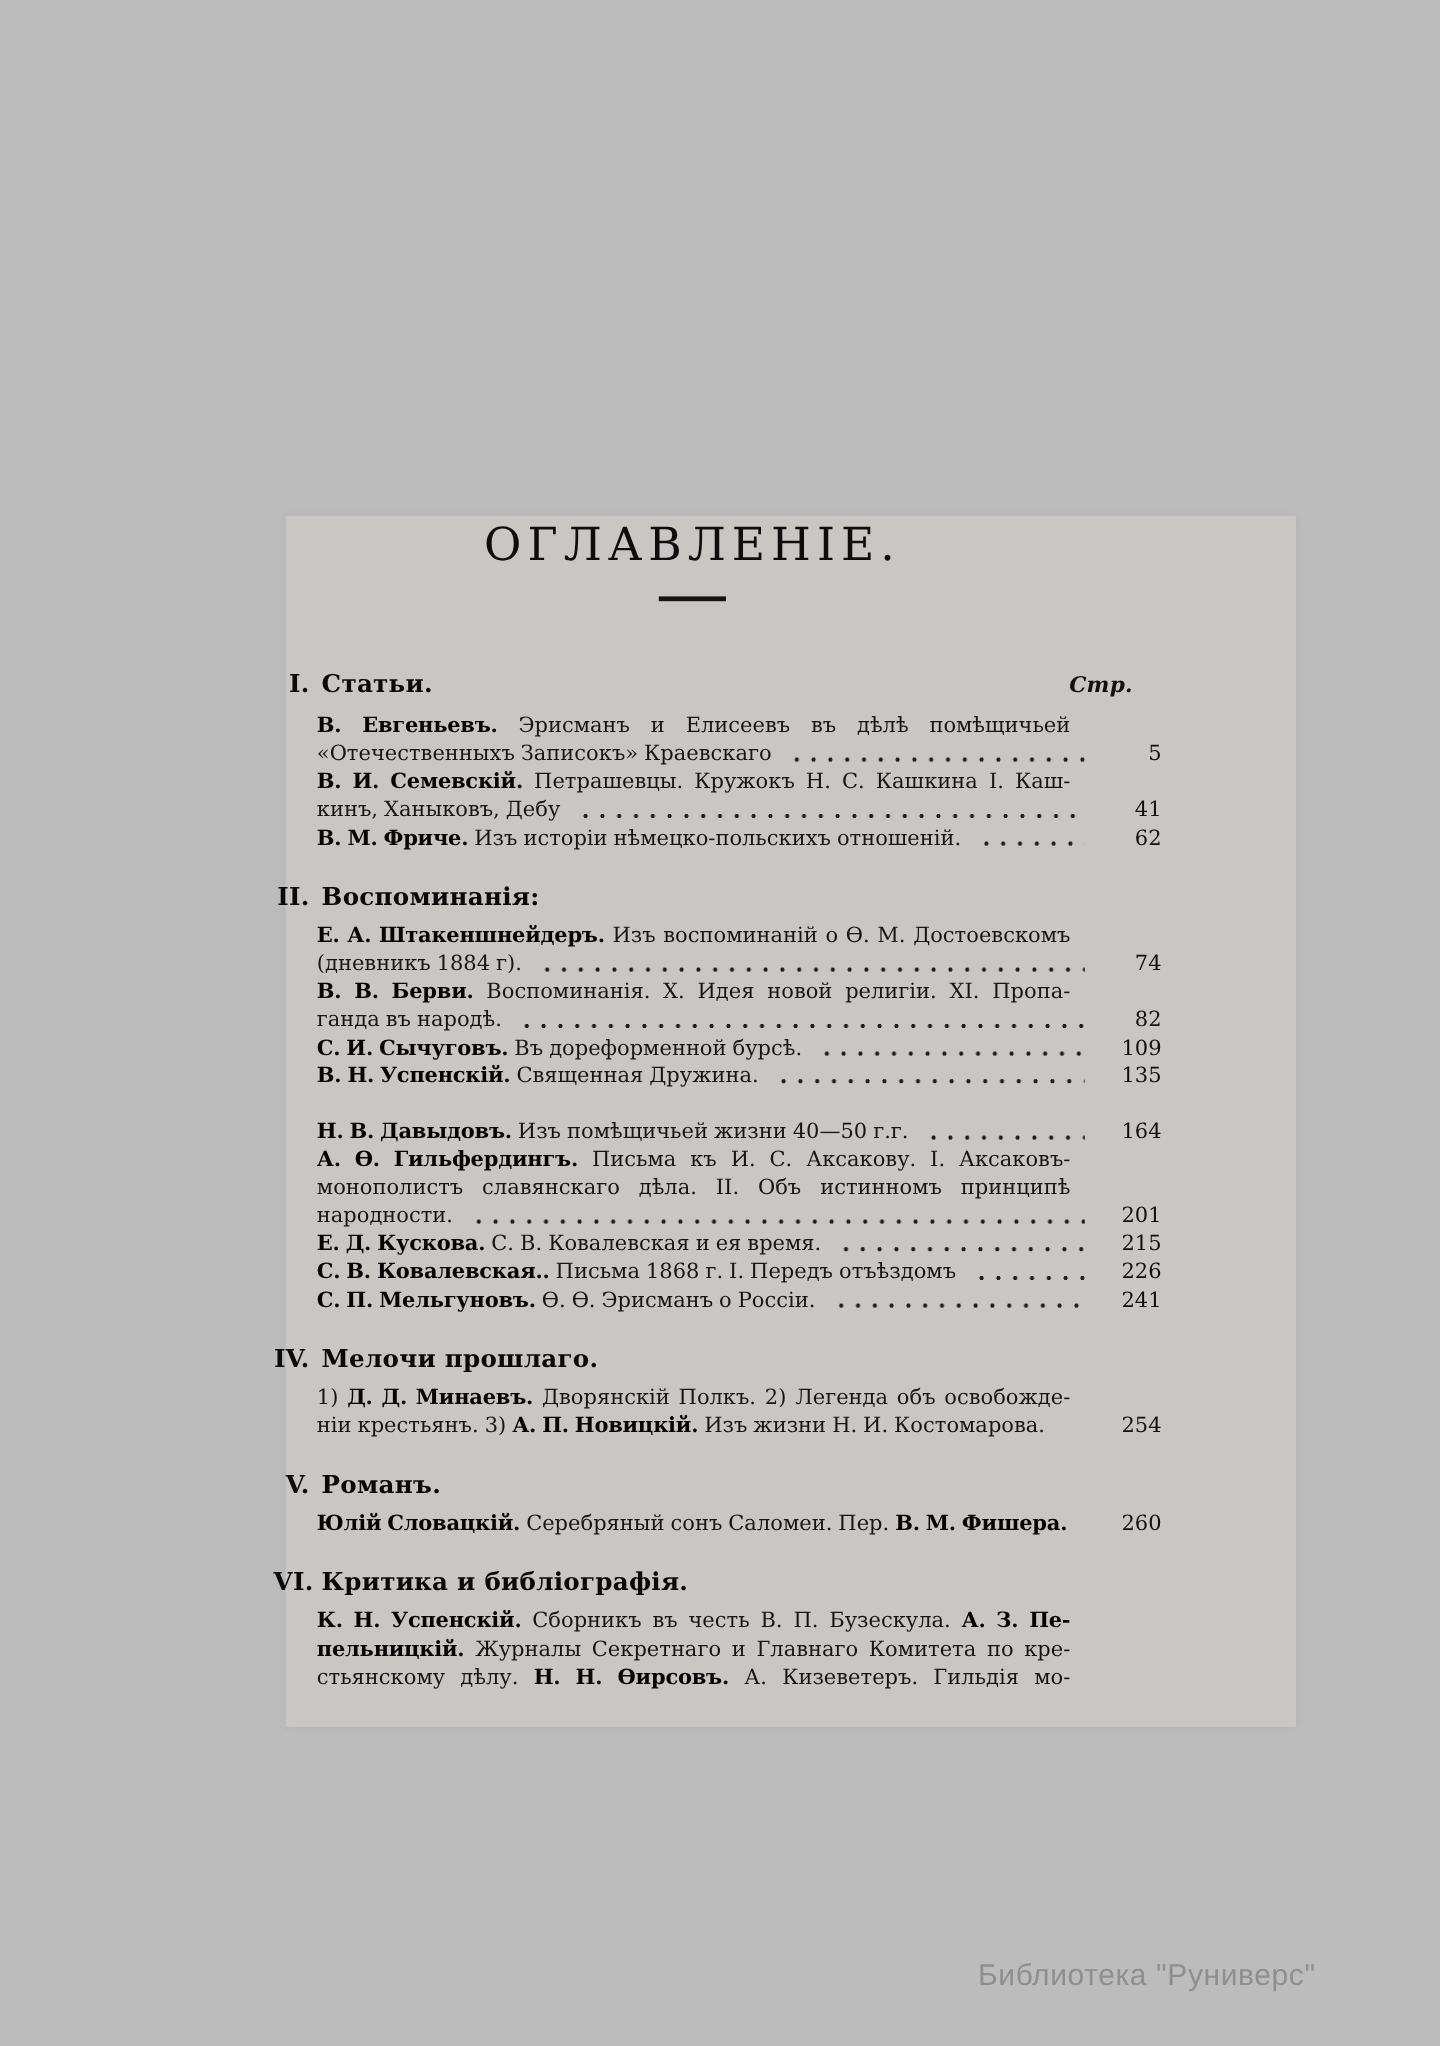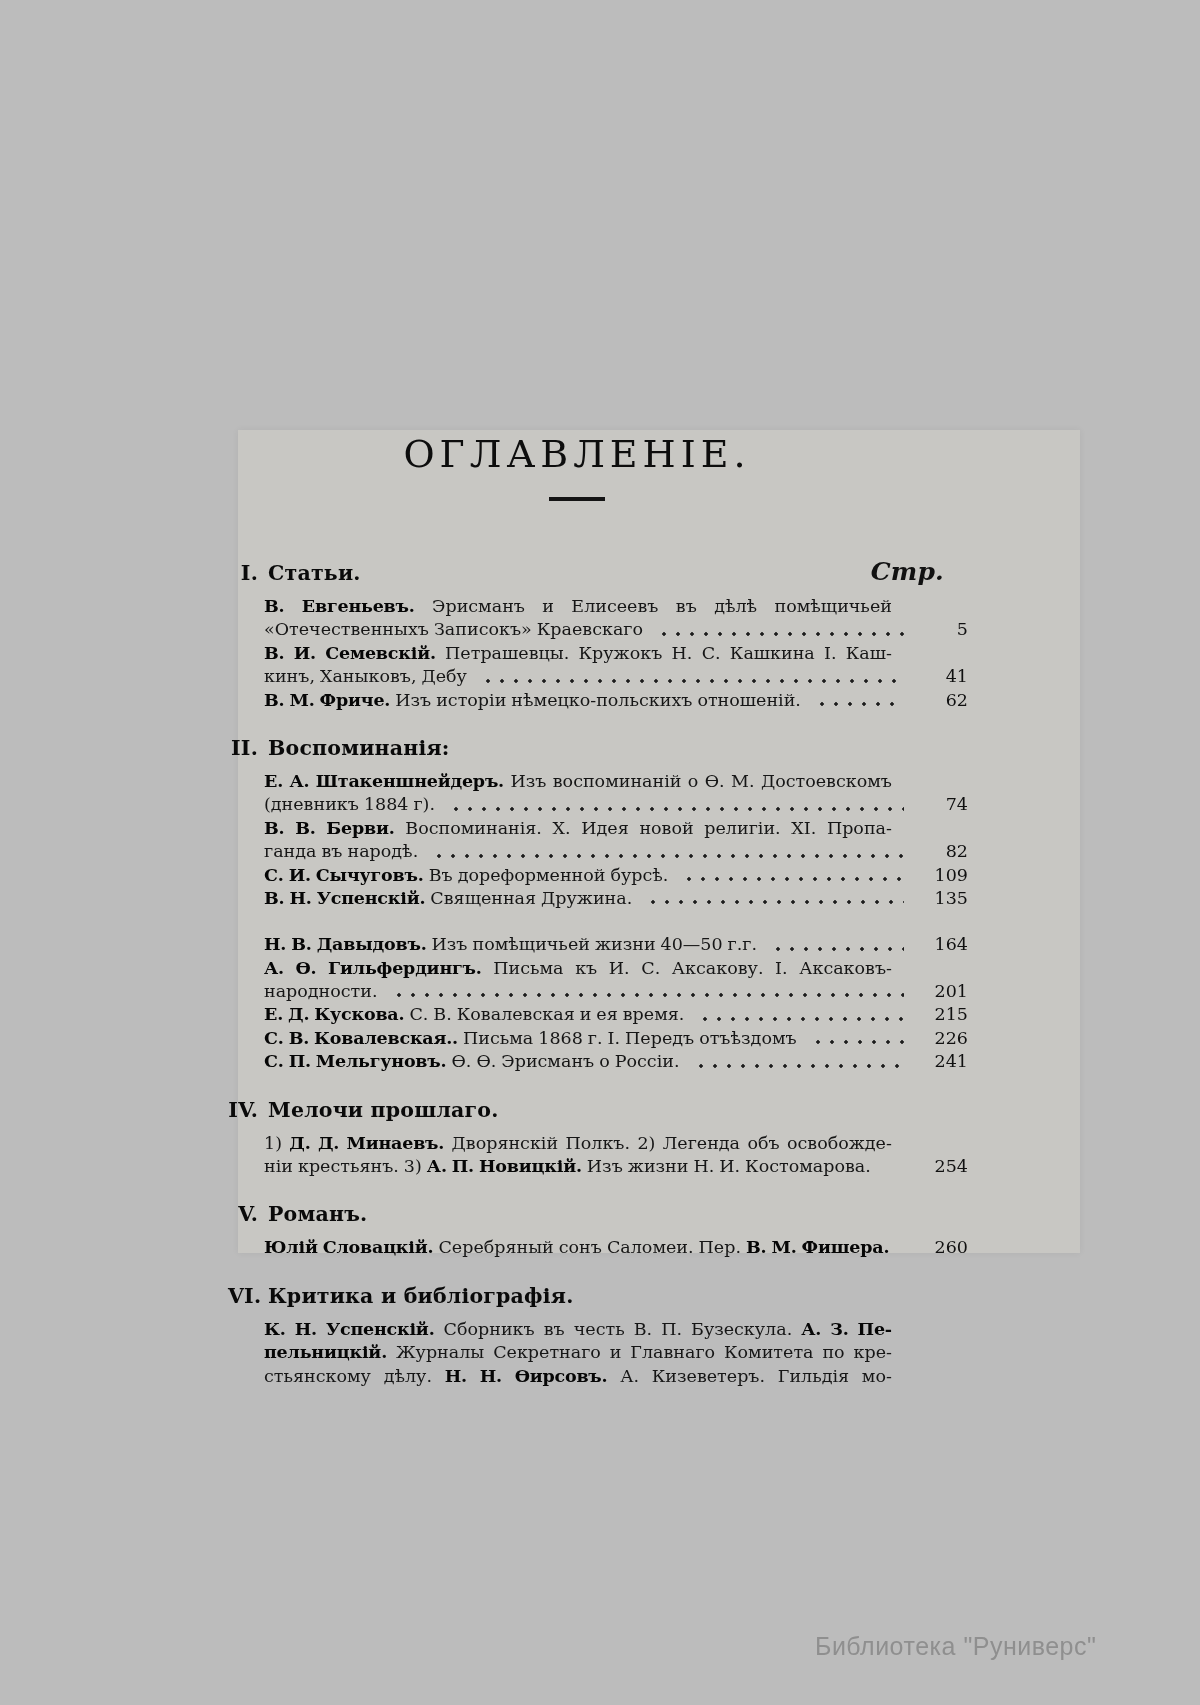--- a/index.html
+++ b/index.html
@@ -6,21 +6,21 @@
   body{
     width:1200px;height:1705px;
     background:#bcbcbc;
     position:relative;
     font-family:"DejaVu Serif", serif;
     overflow:hidden;
   }
   .paper{
     position:absolute;
     left:238px;top:430px;
-    width:842px;height:823px;
+    width:842px;height:1009px;
     background:#c8c7c3;
     box-shadow:0 0 7px rgba(0,0,0,0.06);
   }
   .content{
     position:relative;
     padding:2px 112px 0 6px; 
   }
   .title-wrap{width:666px;text-align:center;}
   .doc-title{
     font-size:38px;line-height:44px;
@@ -33,21 +33,21 @@
   .section.first{margin-top:10px;}
   .heading-row{
     display:flex;align-items:baseline;
     font-weight:bold;font-size:20.5px;line-height:26px;color:#0a0a0a;
     letter-spacing:0.2px;
   }
   .rn{display:inline-block;width:30px;margin-left:-16px;text-align:right;}
   .hname{margin-left:10px;}
   .strlbl{
     margin-left:auto;padding-right:24px;
-    font-style:italic;font-weight:bold;font-size:25px;color:#111;margin-top:48px;
+    font-style:italic;font-weight:bold;font-size:18px;color:#111;margin-top:48px;
   }
   .entries{margin-top:9px;margin-left:20px;}
   .line{
     display:flex;align-items:baseline;
     height:23.4px;line-height:23.4px;
     font-size:17.5px;color:#161616;
     white-space:nowrap;
   }
   .line .w{margin-right:5px;flex:0 0 auto;}
   .line.jst{justify-content:space-between;margin-right:76px;}
@@ -238,20 +238,29 @@
                 <span class="w b">Ѳ.</span>
                 <span class="w b">Гильфердингъ.</span>
                 <span class="w r">Письма</span>
                 <span class="w r">къ</span>
                 <span class="w r">И.</span>
                 <span class="w r">С.</span>
                 <span class="w r">Аксакову.</span>
                 <span class="w r">І.</span>
                 <span class="w r">Аксаковъ-</span>
               </div>
+              <div class="line jst">
+                <span class="w r">монополистъ</span>
+                <span class="w r">славянскаго</span>
+                <span class="w r">дѣла.</span>
+                <span class="w r">ІІ.</span>
+                <span class="w r">Объ</span>
+                <span class="w r">истинномъ</span>
+                <span class="w r">принципѣ</span>
+              </div>
               <div class="line">
                 <span class="w r">народности.</span>
                 <span class="leader"></span>
                 <span class="pg">201</span>
               </div>
             </div>
             <div class="entry">
               <div class="line">
                 <span class="w b">Е.</span>
                 <span class="w b">Д.</span>

